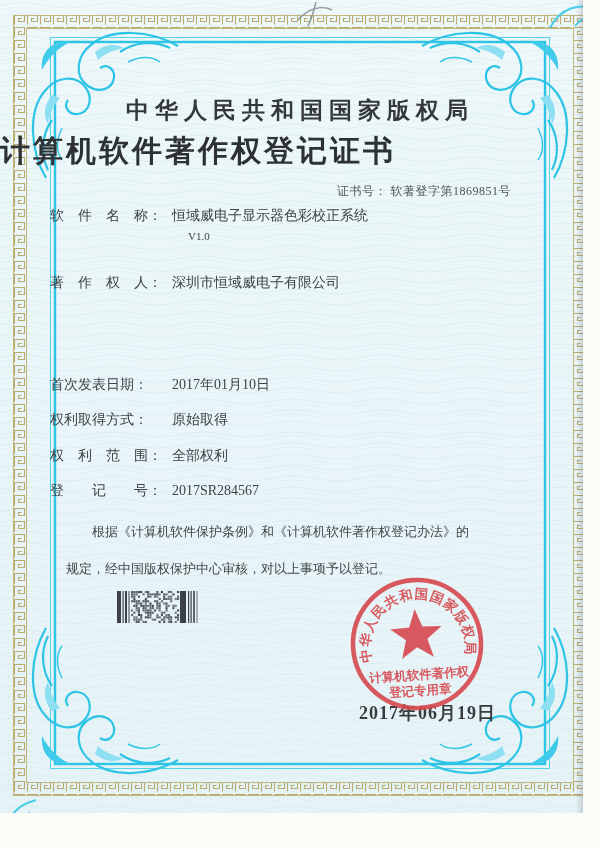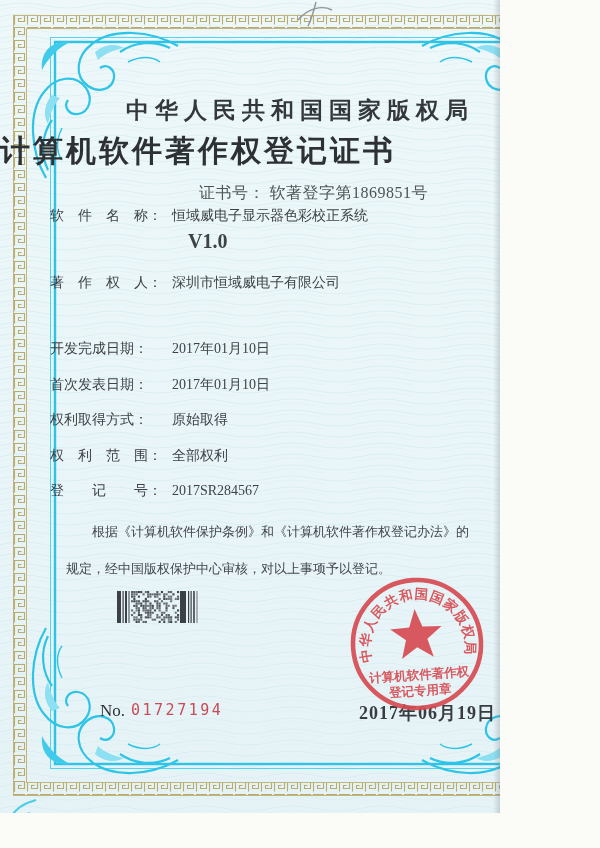--- a/index.html
+++ b/index.html
@@ -1,33 +1,33 @@
 <!DOCTYPE html>
 <html><head>
 <meta charset="utf-8">
 <style>
   html,body{margin:0;padding:0;background:#fbfbf8;}
-  .photo{position:relative;width:500px;height:848px;overflow:hidden;
+  .photo{position:relative;width:583px;height:848px;overflow:hidden;
          font-family:"Liberation Serif","DejaVu Serif",serif;background:#86efac;}
   .paper{position:absolute;left:0;top:0;width:600px;height:813px;
          background:linear-gradient(180deg,#eef8fa 0%,#e9f5f8 55%,#e6f3f6 100%);
          box-shadow:0 2px 4px rgba(120,140,145,.35);}
   .edge-shade{position:absolute;right:0;top:0;width:7px;height:813px;
          background:linear-gradient(90deg,rgba(0,0,0,0),rgba(100,110,112,.25));}
   svg.layer{position:absolute;left:0;top:0;pointer-events:none;}
   .txt{position:absolute;color:#3f4347;white-space:nowrap;}
   .issuer{left:0;width:600px;top:95px;text-align:center;font-size:23px;font-weight:bold;
           letter-spacing:6px;color:#34383b;}
   .title{left:0;width:600px;top:131px;font-size:30px;font-weight:bold;
          letter-spacing:3px;color:#2d3134;}
-  .certno{top:183px;right:72px;font-size:16px;color:#4e5357;letter-spacing:.5px;}
+  .certno{top:183px;right:72px;font-size:12px;color:#4e5357;letter-spacing:.5px;}
   .row{left:50px;font-size:14px;color:#3e4246;}
   .row .lbl{display:inline-block;width:116px;}
   .row .val{margin-left:6px;}
-  .val2{left:188px;font-size:20px;color:#3e4246;font-weight:bold;}
+  .val2{left:188px;font-size:11px;color:#3e4246;}
   .stmt{left:66px;width:470px;font-size:13px;color:#42464a;white-space:normal;
         line-height:37px;}
   .stmt .l1{text-indent:26px;}
   .serial{left:100px;top:701px;font-size:17px;color:#2e3236;}
   .serial .num{color:#c84b57;font-family:"DejaVu Sans Mono","Liberation Mono",monospace;
         font-size:15px;letter-spacing:2.5px;position:relative;top:-1px;margin-left:6px;}
   .issuedate{left:359px;top:701px;font-size:18px;color:#383c40;letter-spacing:1px;font-weight:bold;}
   .seal{position:absolute;left:337px;top:566px;opacity:.9;}
   .bottom-strip{position:absolute;left:0;top:813px;width:600px;height:35px;background:#fbfbf7;}
 </style>
@@ -87,23 +87,20 @@
     <span>证书号：</span>
     <span>软著登字第1869851号</span>
   </div>
 
   <div class="txt row" style="top:207px">
     <span class="lbl">软　件　名　称：</span><span class="val">恒域威电子显示器色彩校正系统</span>
   </div>
   <div class="txt val2" style="top:230px">V1.0</div>
   <div class="txt row" style="top:274px">
     <span class="lbl">著　作　权　人：</span><span class="val">深圳市恒域威电子有限公司</span>
-  </div>
-  <div class="txt row" style="top:340px">
-    <span class="lbl">开发完成日期：</span><span class="val">2017年01月10日</span>
   </div>
   <div class="txt row" style="top:376px">
     <span class="lbl">首次发表日期：</span><span class="val">2017年01月10日</span>
   </div>
   <div class="txt row" style="top:447px">
     <span class="lbl">权　利　范　围：</span><span class="val">全部权利</span>
   </div>
   <div class="txt row" style="top:411px">
     <span class="lbl">权利取得方式：</span><span class="val">原始取得</span>
   </div>
@@ -276,23 +273,20 @@
         <rect x="59.99999999999997" y="25.300000000000004" width="2.1" height="2.1" opacity="0.84"></rect>
         <rect x="59.99999999999997" y="27.600000000000005" width="2.1" height="2.1" opacity="0.79"></rect>
         <rect x="63" y="0" width="6" height="32"></rect>
         <rect x="71" y="0" width="1.2" height="32"></rect>
         <rect x="73.5" y="0" width="1.2" height="32"></rect>
         <rect x="76" y="0" width="2" height="32" opacity="0.8"></rect>
         <rect x="79.5" y="0" width="1" height="32" opacity="0.7"></rect>
       </g>
   </svg>
 
-  <div class="txt serial">
-    <span>No.</span><span class="num">01727194</span>
-  </div>
   <div class="txt issuedate">2017年06月19日</div>
 
   <svg class="seal" width="162" height="162">
     <defs>
       <path id="arcpath" d="M33.6,91 A48,48 0 1 1 127.4,91" fill="none"></path>
     </defs>
     <g transform="rotate(-4 80 78)" fill="#d6494f">
       <circle cx="80" cy="78" r="64" fill="none" stroke="#d6494f" stroke-width="4.6"></circle>
       <polygon points="80,43 73.4,60.9 54.3,61.7 69.3,73.5 64.1,91.8 80,81.2 95.9,91.8 90.7,73.5 105.7,61.7 86.6,60.9"></polygon>
       <text font-size="13.5" font-weight="bold" letter-spacing="1">

